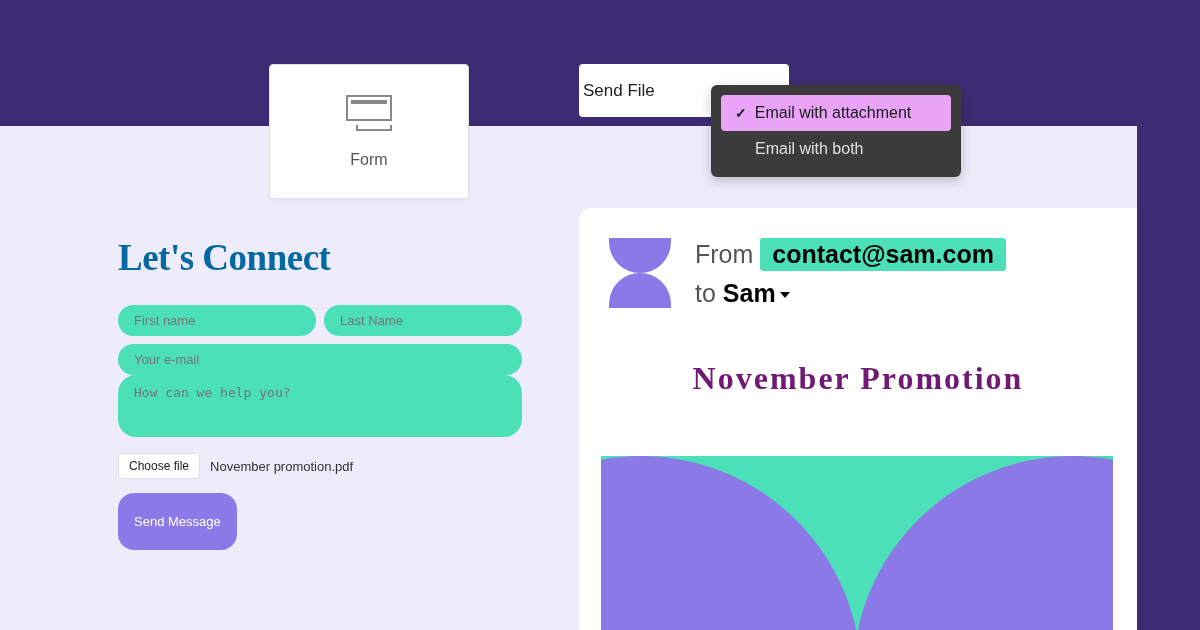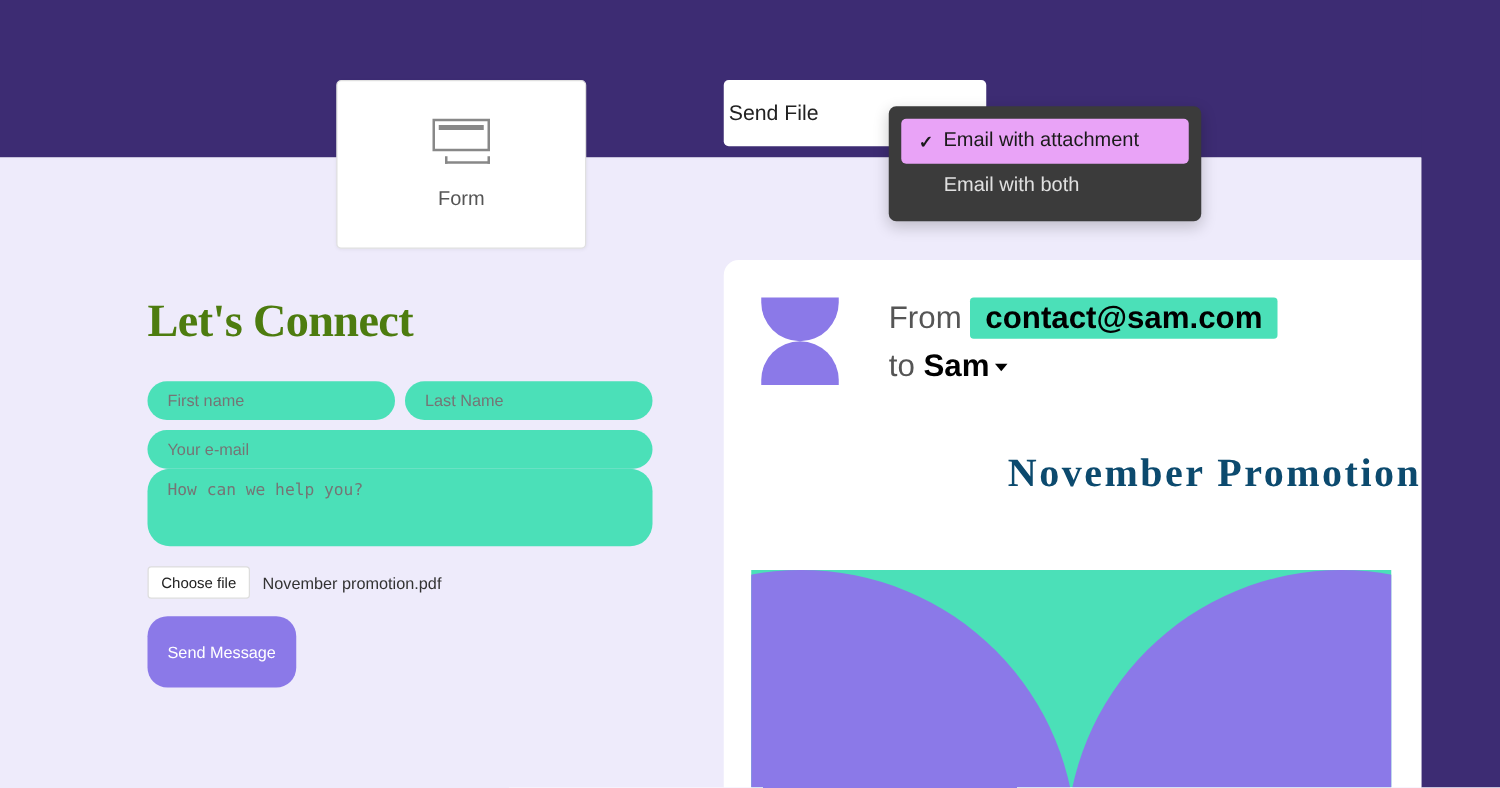--- a/index.html
+++ b/index.html
@@ -93,21 +93,21 @@
     .connect-form {
       position: absolute;
       top: 236px;
       left: 118px;
       width: 405px;
     }
     .connect-title {
       font-family: Georgia, 'Times New Roman', serif;
       font-size: 37px;
       font-weight: 600;
-      color: #4d7c0f;
+      color: #0369a1;
       margin-bottom: 26px;
       letter-spacing: -0.5px;
     }
     .name-row {
       display: flex;
       gap: 8px;
       margin-bottom: 8px;
     }
     .input-pill {
       background: #4be0b8;
@@ -220,21 +220,21 @@
       width: 558px;
       height: 422px;
       background: #fff;
       border-radius: 12px 0 0 0;
       overflow: hidden;
     }
     .email-header {
       display: flex;
       align-items: flex-start;
       padding: 30px 30px 0 30px;
-      gap: 40px;
+      gap: 24px;
     }
     .hourglass-icon {
       width: 62px;
       height: 70px;
       position: relative;
       flex-shrink: 0;
     }
     .hourglass-top {
       position: absolute;
       top: 0;
@@ -284,22 +284,22 @@
       border-left: 5px solid transparent;
       border-right: 5px solid transparent;
       border-top: 6px solid #000;
       margin-left: 4px;
       vertical-align: middle;
     }
     .email-title {
       font-family: Georgia, 'Times New Roman', serif;
       font-size: 32px;
       font-weight: 600;
-      color: #0c4a6e;
-      text-align: right;
+      color: #701a75;
+      text-align: center;
       margin-top: 52px;
       letter-spacing: 2px;
     }
     .promo-image {
       position: absolute;
       bottom: 0;
       left: 22px;
       width: 512px;
       height: 174px;
       background: #4be0b8;

